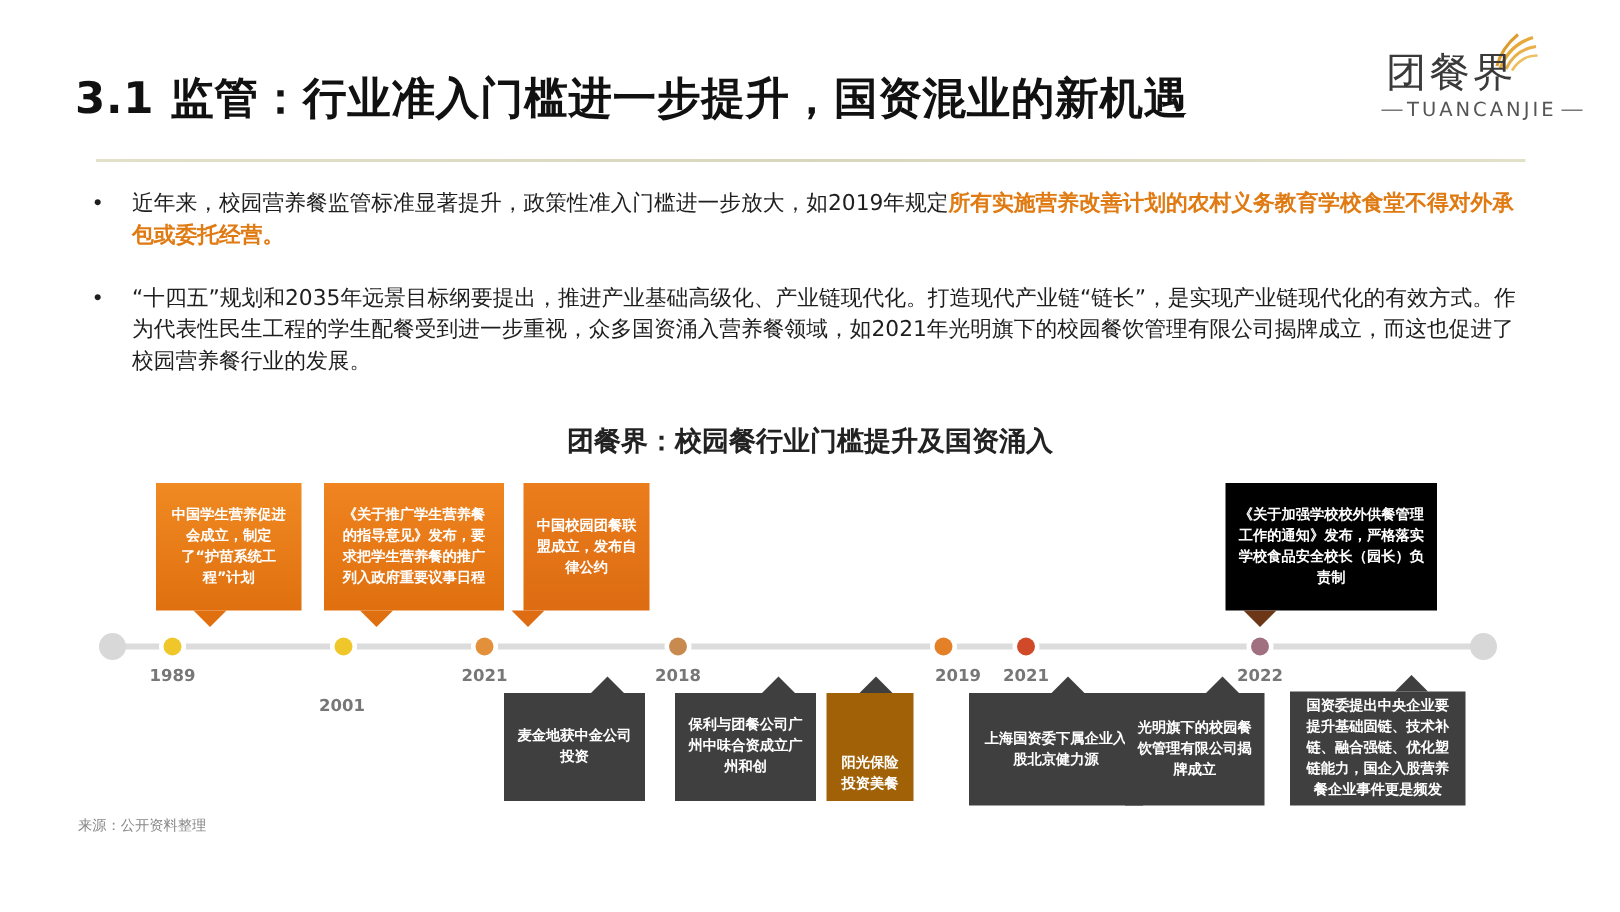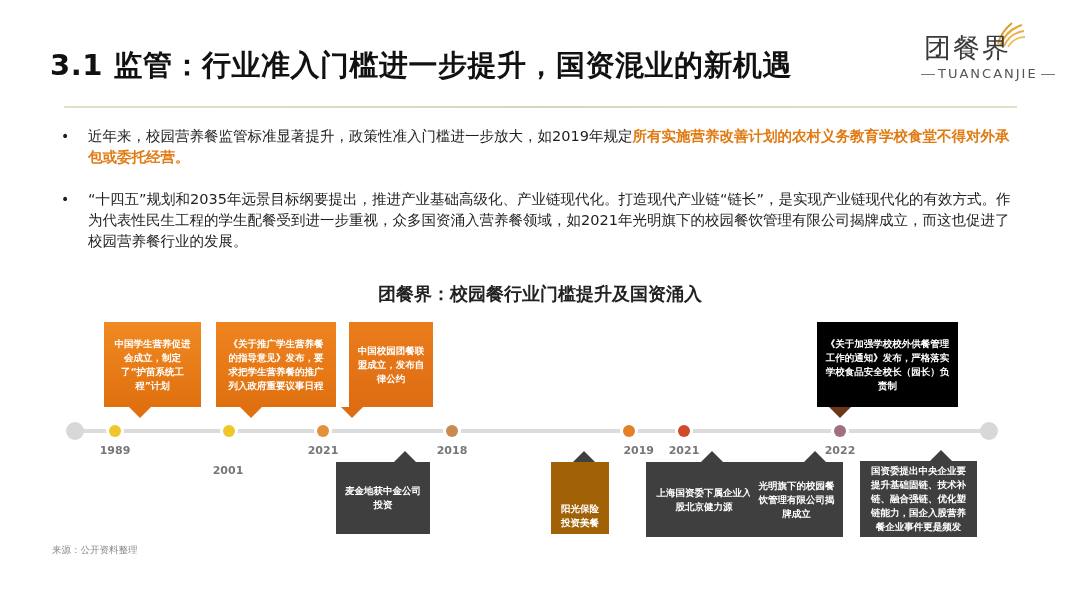--- a/index.html
+++ b/index.html
@@ -138,20 +138,23 @@
   <div class="tl-year" style="left:203px;margin-top:20px;">2001</div>
   <div class="tl-year" style="left:298px;">2021</div>
   <div class="tl-year" style="left:427px;">2018</div>
   <div class="tl-year" style="left:604px;text-align:right;">2019</div>
   <div class="tl-year" style="left:659px;">2021</div>
   <div class="tl-year" style="left:815px;">2022</div>
 
   <div class="ebox down" style="left:336px; top:462px; width:94px; height:72px; background:#3f3f3f; --c:#3f3f3f; --ax:58px;">
     <span class="txt">麦金地获中金公司投资</span>
   </div>
+  <div class="ebox down" style="left:450px; top:462px; width:94px; height:72px; background:#3f3f3f; --c:#3f3f3f; --ax:58px;">
+    <span class="txt">保利与团餐公司广州中味合资成立广州和创</span>
+  </div>
   <div class="ebox down" style="left:551px; top:462px; width:58px; height:72px; background:#a16207;align-items:flex-end; --c:#3f3f3f; --ax:22px;">
     <span class="txt">阳光保险投资美餐</span>
   </div>
   <div class="ebox down" style="left:646px; top:462px; width:116px; height:75px; background:#3f3f3f; --c:#3f3f3f; --ax:55px;">
     <span class="txt">上海国资委下属企业入股北京健力源</span>
   </div>
   <div class="ebox down" style="left:750px; top:462px; width:93px; height:75px; background:#3f3f3f; --c:#3f3f3f; --ax:54px;">
     <span class="txt">光明旗下的校园餐饮管理有限公司揭牌成立</span>
   </div>
   <div class="ebox down" style="left:860px; top:461px; width:117px; height:76px; background:#3f3f3f; --c:#3f3f3f; --ax:70px;">

